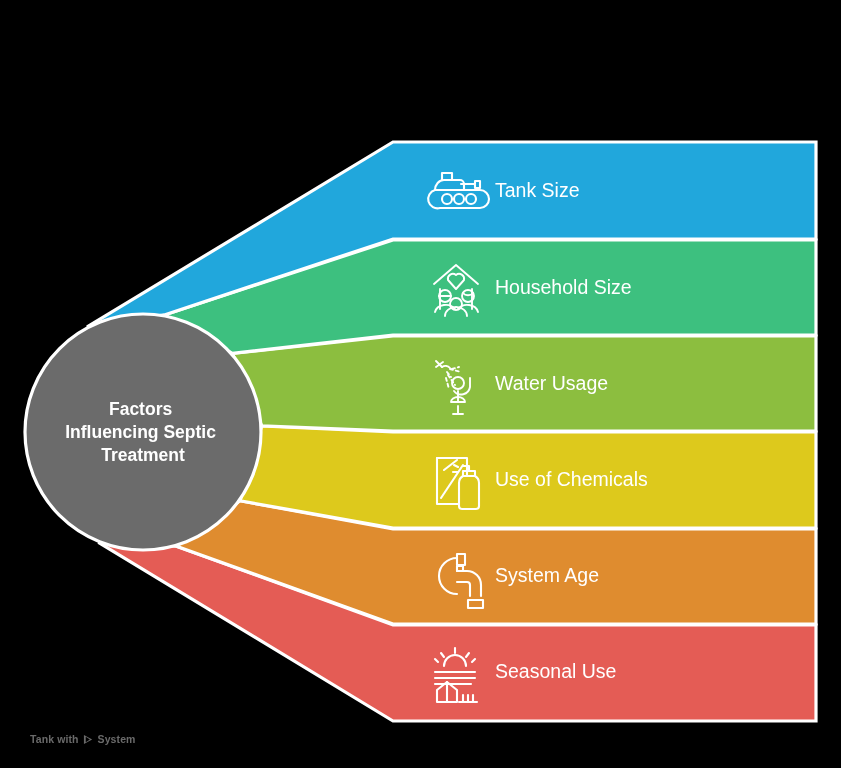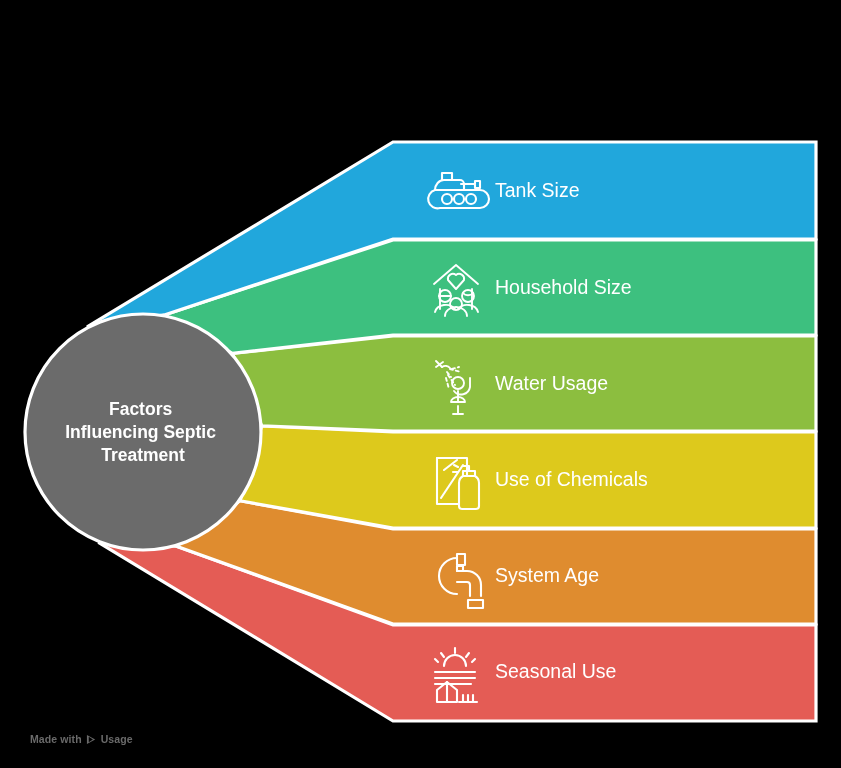--- a/index.html
+++ b/index.html
@@ -207,23 +207,23 @@
       <text class="hub-text" x="143" y="415">
         <tspan x="143" dy="0">Factors</tspan>
         <tspan x="143" dy="23">Influencing Septic</tspan>
         <tspan x="143" dy="23">Treatment</tspan>
       </text>
     </g>
 
   </svg>
 
   <div id="watermark" style="color: rgb(106, 106, 106);">
-    <span>Made with</span>
+    <span>Tank with</span>
     <span class="wm-mark">
       <svg viewBox="0 0 12 12" aria-hidden="true">
         <path d="M1 1 L1 11 L10 6 Z" fill="#6a6a6a"></path>
         <path d="M3 3 L3 9 L7.5 6 Z" fill="#000000"></path>
       </svg>
     </span>
-    <span>Usage</span>
+    <span>System</span>
   </div>
 
 </div>
 
 </body></html>

